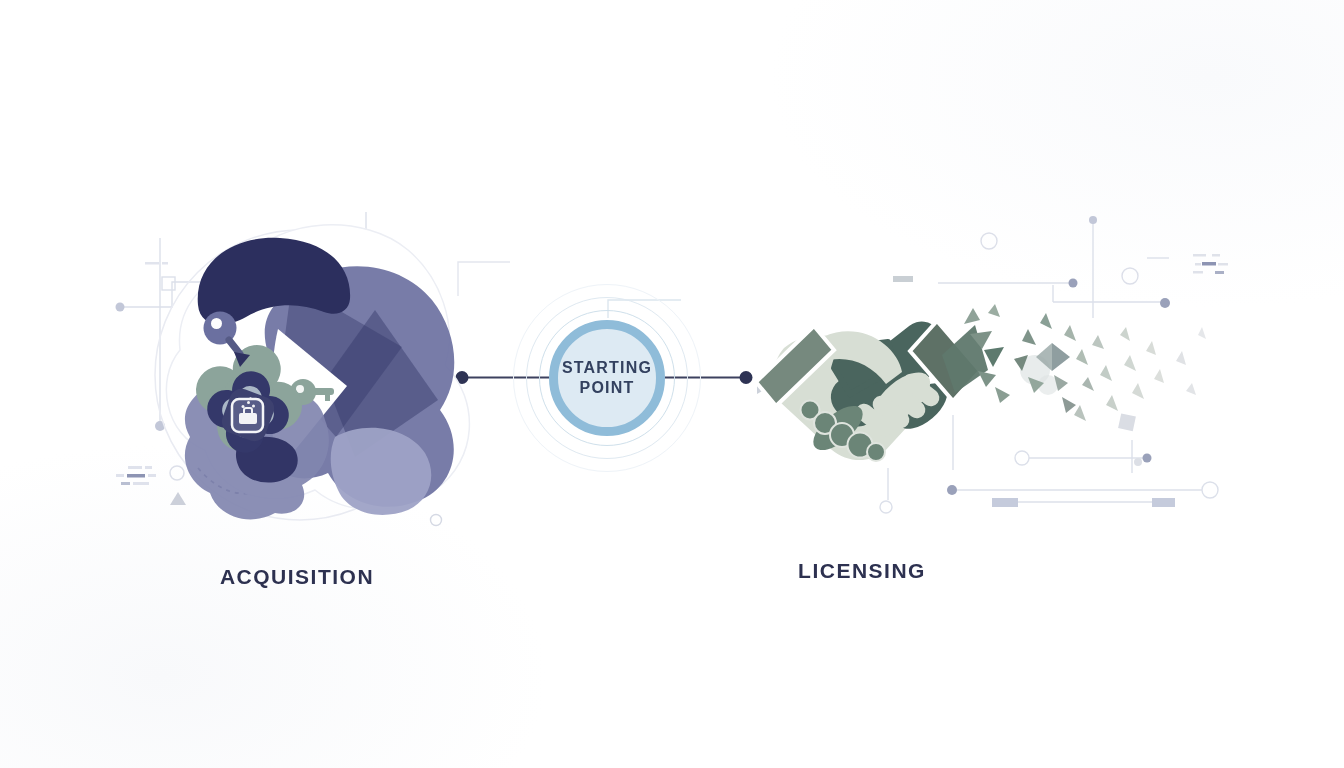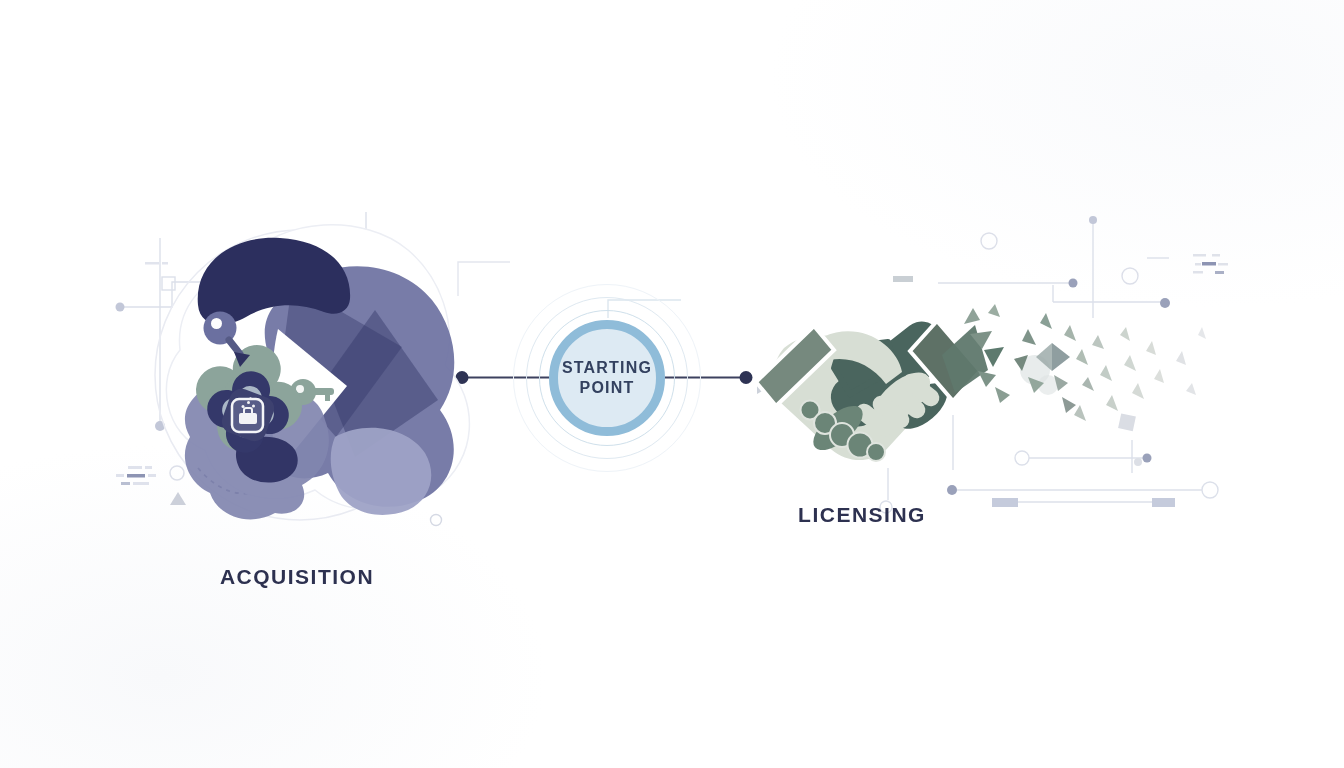--- a/index.html
+++ b/index.html
@@ -10,21 +10,21 @@
       radial-gradient(700px 420px at 12% 88%, #f8f9fb 0%, rgba(248,249,251,0) 55%),
       radial-gradient(800px 420px at 90% 10%, #f9fafc 0%, rgba(249,250,252,0) 55%),
       #ffffff;
   }
   .layer{position:absolute;left:0;top:0;}
   .node-label{
     position:absolute;color:#2d3150;font-weight:600;font-size:21px;
     letter-spacing:1.5px;text-align:center;line-height:26px;user-select:none;
   }
   .label-acq{left:137px;top:564px;width:320px;}
-  .label-lic{left:702px;top:502px;width:320px;}
+  .label-lic{left:702px;top:558px;width:320px;}
   
   .sp-wrap{position:absolute;left:607px;top:378px;width:0;height:0;}
   .sp-ring{position:absolute;border-radius:50%;transform:translate(-50%,-50%);}
   .sp-r3{width:186px;height:186px;border:1px solid #eef3f8;}
   .sp-r2{width:160px;height:160px;border:1px solid #dfe9f1;}
   .sp-r1{width:134px;height:134px;border:1px solid #cfe0eb;}
   .sp-core{
     position:absolute;width:98px;height:98px;border-radius:50%;
     transform:translate(-50%,-50%);
     background:#ddeaf3;border:9px solid #8fbcd9;

